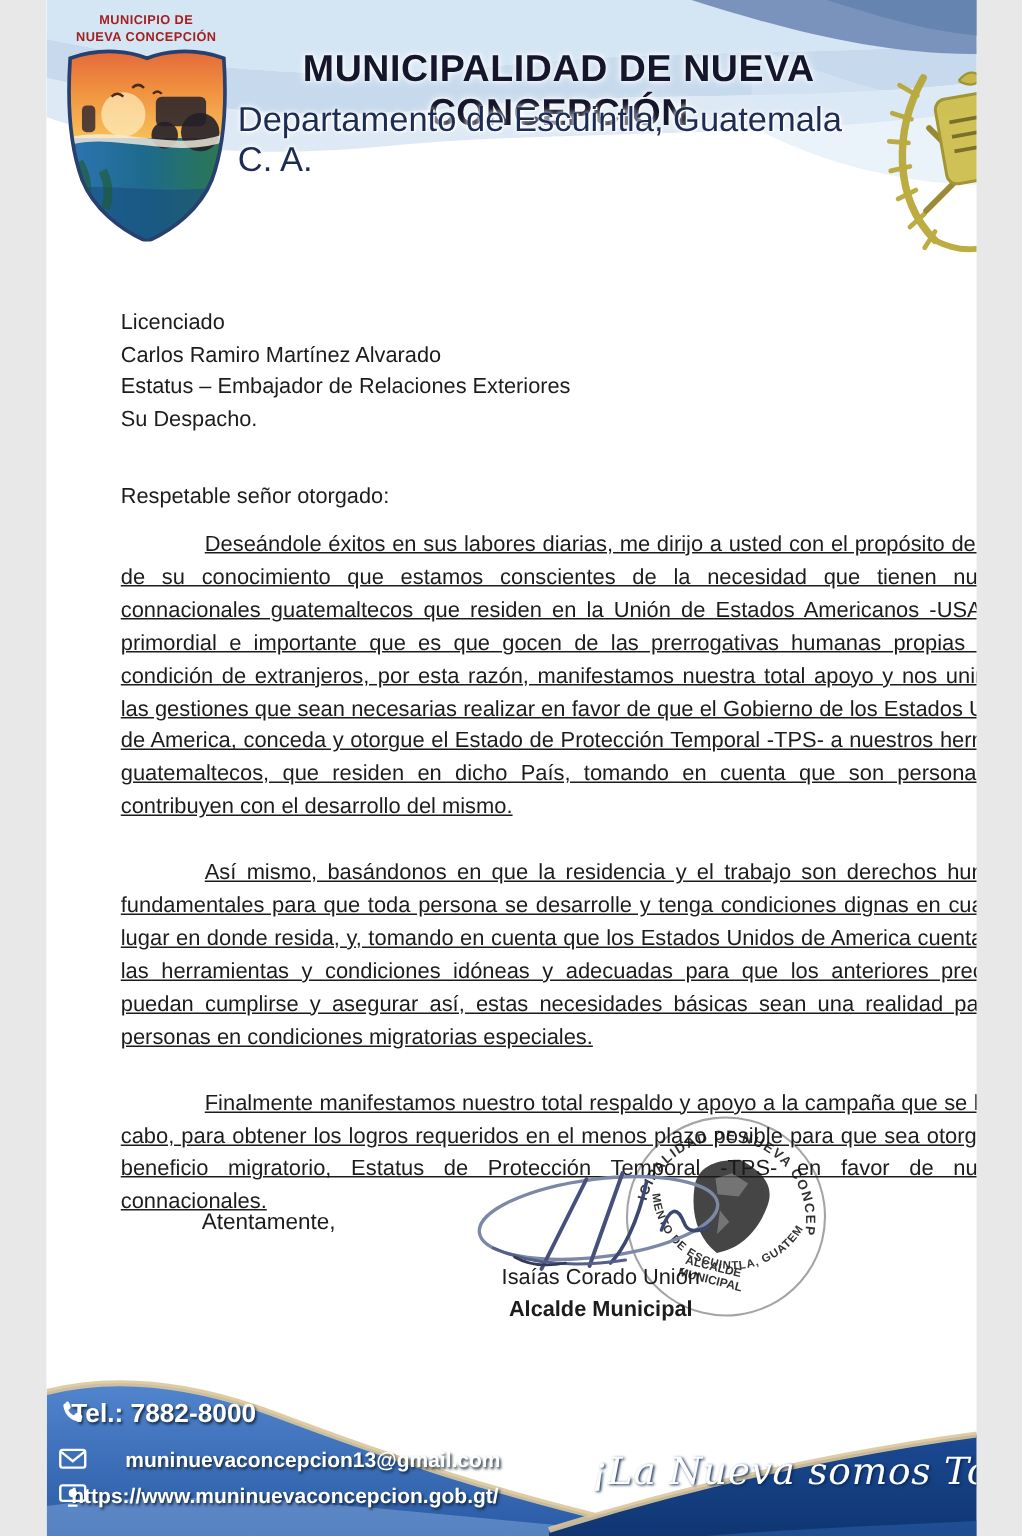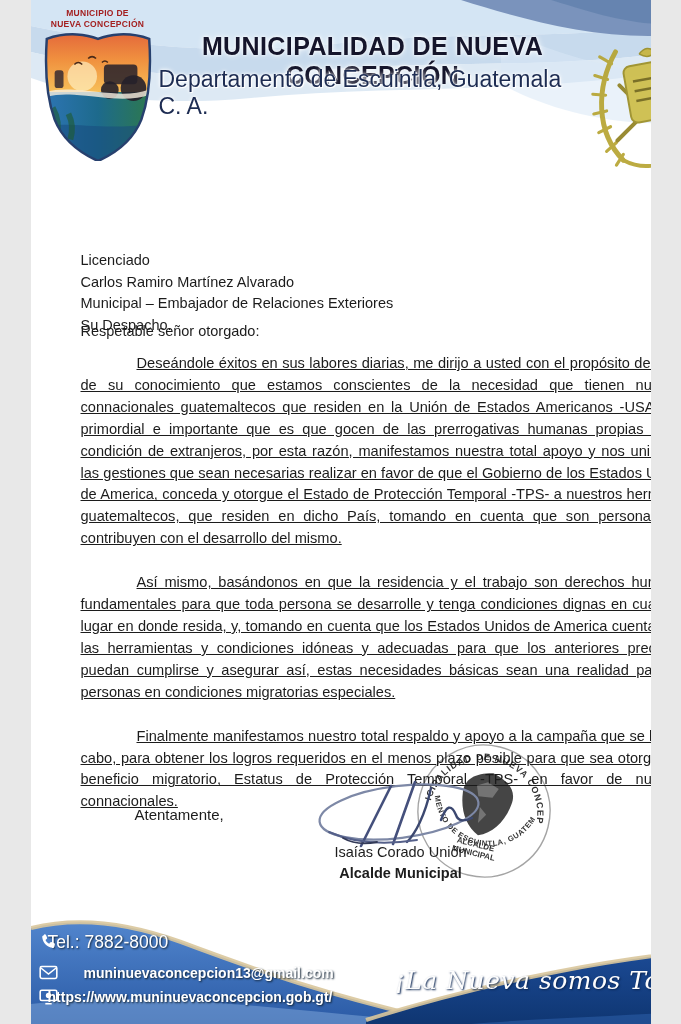--- a/index.html
+++ b/index.html
@@ -21,37 +21,37 @@
     position:absolute;top:66px;left:128px;width:428px;text-align:left;
     font-size:23px;color:#1d2c52;
     text-shadow:0 0 3px #ffffff,0 0 5px #ffffff,1px 1px 0 #ffffff;
   }
   .arms-wrap{position:absolute;top:28px;left:551px;width:128px;height:162px;opacity:.9;}
   .date-line{
     position:absolute;top:140px;right:34px;
     font-size:14.5px;color:#141414;white-space:nowrap;z-index:5;
   }
   
-  .recipient{position:absolute;left:50px;top:205px;font-size:14.5px;line-height:21.5px;margin-top:45px;}
+  .recipient{position:absolute;left:50px;top:205px;font-size:14.5px;line-height:21.5px;}
   .salutation{position:absolute;left:50px;top:323px;font-size:14.5px;}
   .body-text{position:absolute;left:50px;top:353px;width:611px;font-size:14.6px;line-height:21.9px;text-align:justify;}
   .body-text p{margin:0 0 22px 0;text-indent:56px;text-decoration:underline;}
   
   .closing-word{position:absolute;left:104px;top:806px;font-size:15px;}
   .signature-svg{position:absolute;left:268px;top:768px;width:224px;height:92px;z-index:2;}
   .stamp-svg{position:absolute;left:378px;top:736px;width:150px;height:150px;transform:rotate(14deg);opacity:.88;z-index:1;}
   .signer{position:absolute;left:255px;top:844px;width:230px;text-align:center;font-size:14.5px;z-index:3;}
   .signer .name{margin-bottom:5px;}
   .signer .role{font-weight:bold;}
   
   .footer{position:absolute;left:0;bottom:0;width:681px;height:132px;}
   .footer svg{position:absolute;left:0;top:0;}
   .contact{position:absolute;left:8px;color:#ffffff;display:flex;align-items:center;gap:9px;white-space:nowrap;}
   .contact .ic{flex:0 0 auto;display:flex;}
-  .contact-phone{top:40px;font-size:17.5px;font-weight:normal;text-shadow:1px 1px 2px #123;text-align:right;}
+  .contact-phone{top:40px;font-size:17.5px;font-weight:bold;text-shadow:1px 1px 2px #123;text-align:right;}
   .contact-email{top:73px;font-size:14px;font-weight:bold;text-shadow:1px 1px 2px #123;padding-left:36px;}
   .contact-web{top:97px;font-size:14px;font-weight:bold;text-shadow:1px 1px 2px #123;}
   .slogan{
     position:absolute;right:6px;top:74px;color:#fdfdfd;
     font-family:"DejaVu Serif",serif;font-style:italic;font-size:25px;
     text-shadow:1px 1px 2px #0a2450;letter-spacing:.5px;
   }
 </style>
 </head>
 <body>
@@ -125,21 +125,21 @@
         <path d="M54,50 h22 M54,60 h22 M54,70 h16" stroke="#6e6212" stroke-width="2.5"></path>
       </g>
       <path d="M58,24 q8,-10 16,-2 q-6,8 -16,2" fill="#c7b43a" stroke="#9a8c20" stroke-width="1.5"></path>
     </svg>
   </div>
 
 
   <div class="recipient">
     <div>Licenciado</div>
     <div>Carlos Ramiro Martínez Alvarado</div>
-    <div>Municipal – Embajador de Relaciones Exteriores</div>
+    <div>Estatus – Embajador de Relaciones Exteriores</div>
     <div>Su Despacho.</div>
   </div>
 
   <div class="salutation">Respetable señor otorgado:</div>
 
   <div class="body-text">
     <p>Deseándole éxitos en sus labores diarias, me dirijo a usted con el propósito de hacer de su conocimiento que estamos conscientes de la necesidad que tienen nuestros connacionales guatemaltecos que residen en la Unión de Estados Americanos -USA- y lo primordial e importante que es que gocen de las prerrogativas humanas propias de su condición de extranjeros, por esta razón, manifestamos nuestra total apoyo y nos unimos a las gestiones que sean necesarias realizar en favor de que el Gobierno de los Estados Unidos de America, conceda y otorgue el Estado de Protección Temporal -TPS- a nuestros hermanos guatemaltecos, que residen en dicho País, tomando en cuenta que son personas que contribuyen con el desarrollo del mismo.</p>
     <p>Así mismo, basándonos en que la residencia y el trabajo son derechos humanos fundamentales para que toda persona se desarrolle y tenga condiciones dignas en cualquier lugar en donde resida, y, tomando en cuenta que los Estados Unidos de America cuentan con las herramientas y condiciones idóneas y adecuadas para que los anteriores preceptos puedan cumplirse y asegurar así, estas necesidades básicas sean una realidad para las personas en condiciones migratorias especiales.</p>
     <p>Finalmente manifestamos nuestro total respaldo y apoyo a la campaña que se lleva a cabo, para obtener los logros requeridos en el menos plazo posible para que sea otorgado el beneficio migratorio, Estatus de Protección Temporal -TPS- en favor de nuestros connacionales.</p>
   </div>

